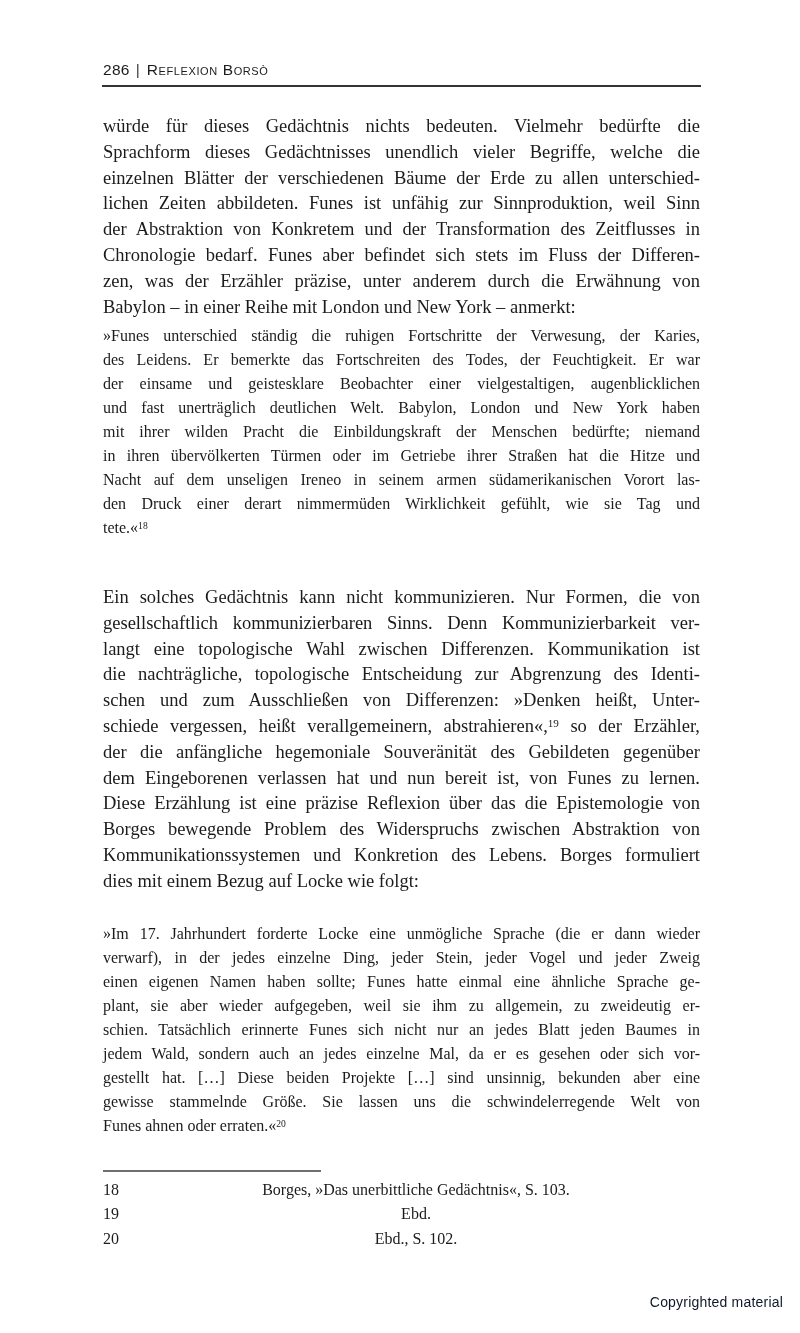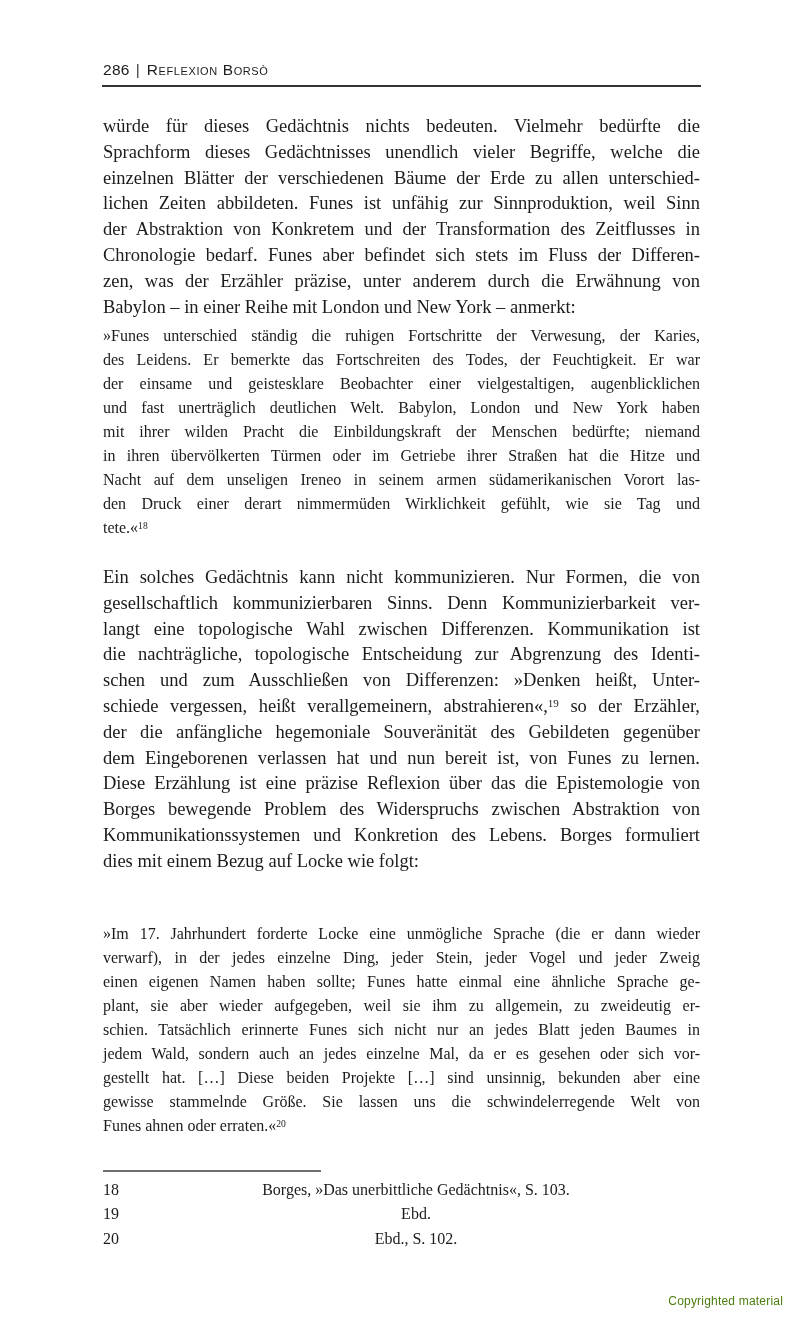--- a/index.html
+++ b/index.html
@@ -88,22 +88,22 @@
   .fn-num {
     flex: 0 0 29px;
   }
   .fn-text { flex: 1; text-align: center; }
   
   .watermark {
     position: absolute;
     right: 17px;
     top: 1294px;
     font-family: "Liberation Sans", sans-serif;
-    font-size: 12px;
-    color: #4d7c0f;
+    font-size: 14px;
+    color: #0f172a;
     letter-spacing: 0.2px;
   }
 </style>
 </head>
 <body>
 
 <div class="page">
 
   <div class="running-header">
     <span class="pageno">286</span><span class="sep">|</span><span class="author">Reflexion Borsò</span>
@@ -126,21 +126,21 @@
       <div class="line">des Leidens. Er bemerkte das Fortschreiten des Todes, der Feuchtigkeit. Er war</div>
       <div class="line">der einsame und geistesklare Beobachter einer vielgestaltigen, augenblicklichen</div>
       <div class="line">und fast unerträglich deutlichen Welt. Babylon, London und New York haben</div>
       <div class="line">mit ihrer wilden Pracht die Einbildungskraft der Menschen bedürfte; niemand</div>
       <div class="line">in ihren übervölkerten Türmen oder im Getriebe ihrer Straßen hat die Hitze und</div>
       <div class="line">Nacht auf dem unseligen Ireneo in seinem armen südamerikanischen Vorort las-</div>
       <div class="line">den Druck einer derart nimmermüden Wirklichkeit gefühlt, wie sie Tag und</div>
       <div class="line">tete.«<sup>18</sup></div>
     </div>
 
-  <div class="textblock body-size" style="top:565px;">
+  <div class="textblock body-size" style="top:585px;">
       <div class="line">Ein solches Gedächtnis kann nicht kommunizieren. Nur Formen, die von</div>
       <div class="line">gesellschaftlich kommunizierbaren Sinns. Denn Kommunizierbarkeit ver-</div>
       <div class="line">langt eine topologische Wahl zwischen Differenzen. Kommunikation ist</div>
       <div class="line">die nachträgliche, topologische Entscheidung zur Abgrenzung des Identi-</div>
       <div class="line">schen und zum Ausschließen von Differenzen: »Denken heißt, Unter-</div>
       <div class="line">schiede vergessen, heißt verallgemeinern, abstrahieren«,<sup>19</sup> so der Erzähler,</div>
       <div class="line">der die anfängliche hegemoniale Souveränität des Gebildeten gegenüber</div>
       <div class="line">dem Eingeborenen verlassen hat und nun bereit ist, von Funes zu lernen.</div>
       <div class="line">Diese Erzählung ist eine präzise Reflexion über das die Epistemologie von</div>
       <div class="line">Borges bewegende Problem des Widerspruchs zwischen Abstraktion von</div>

